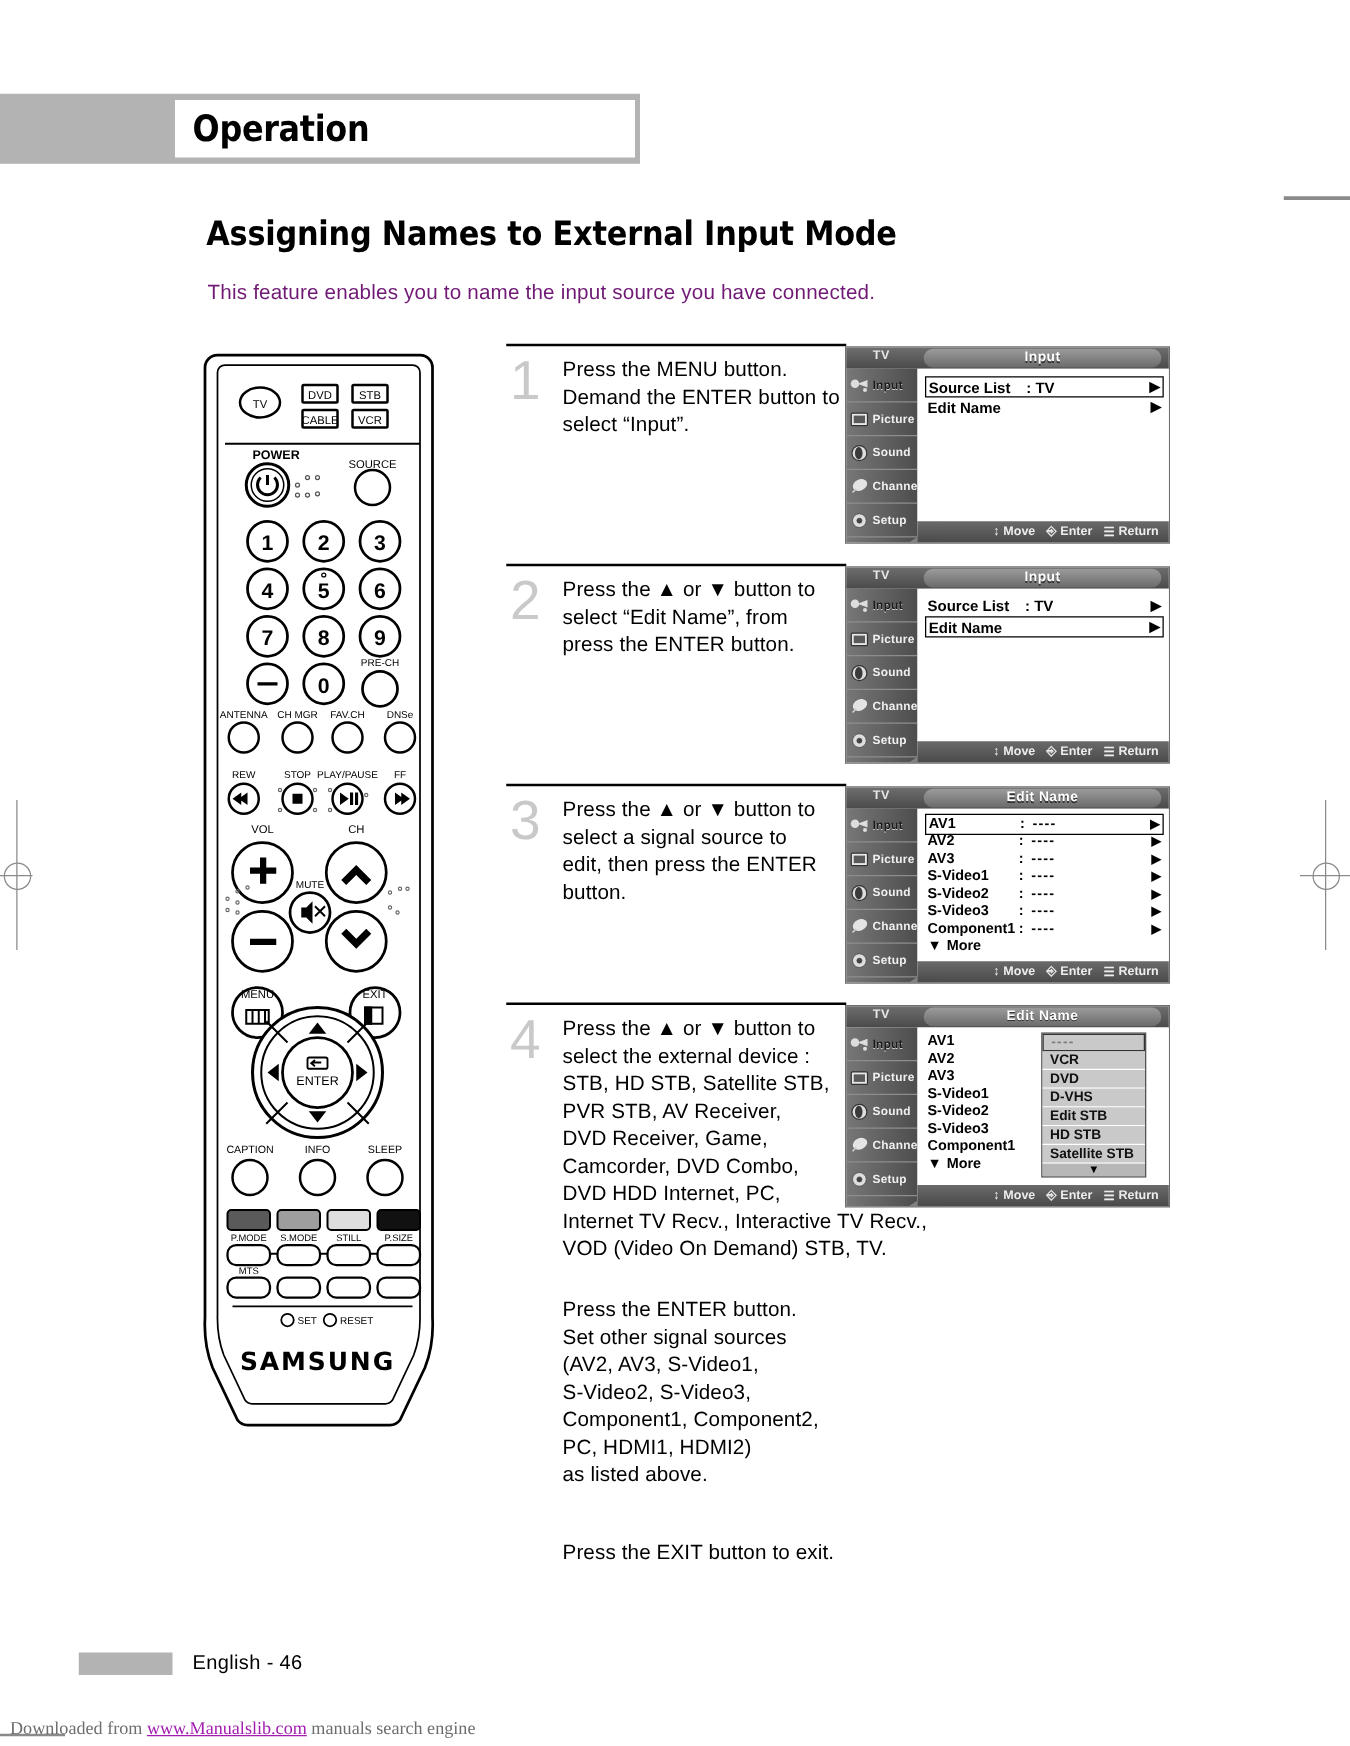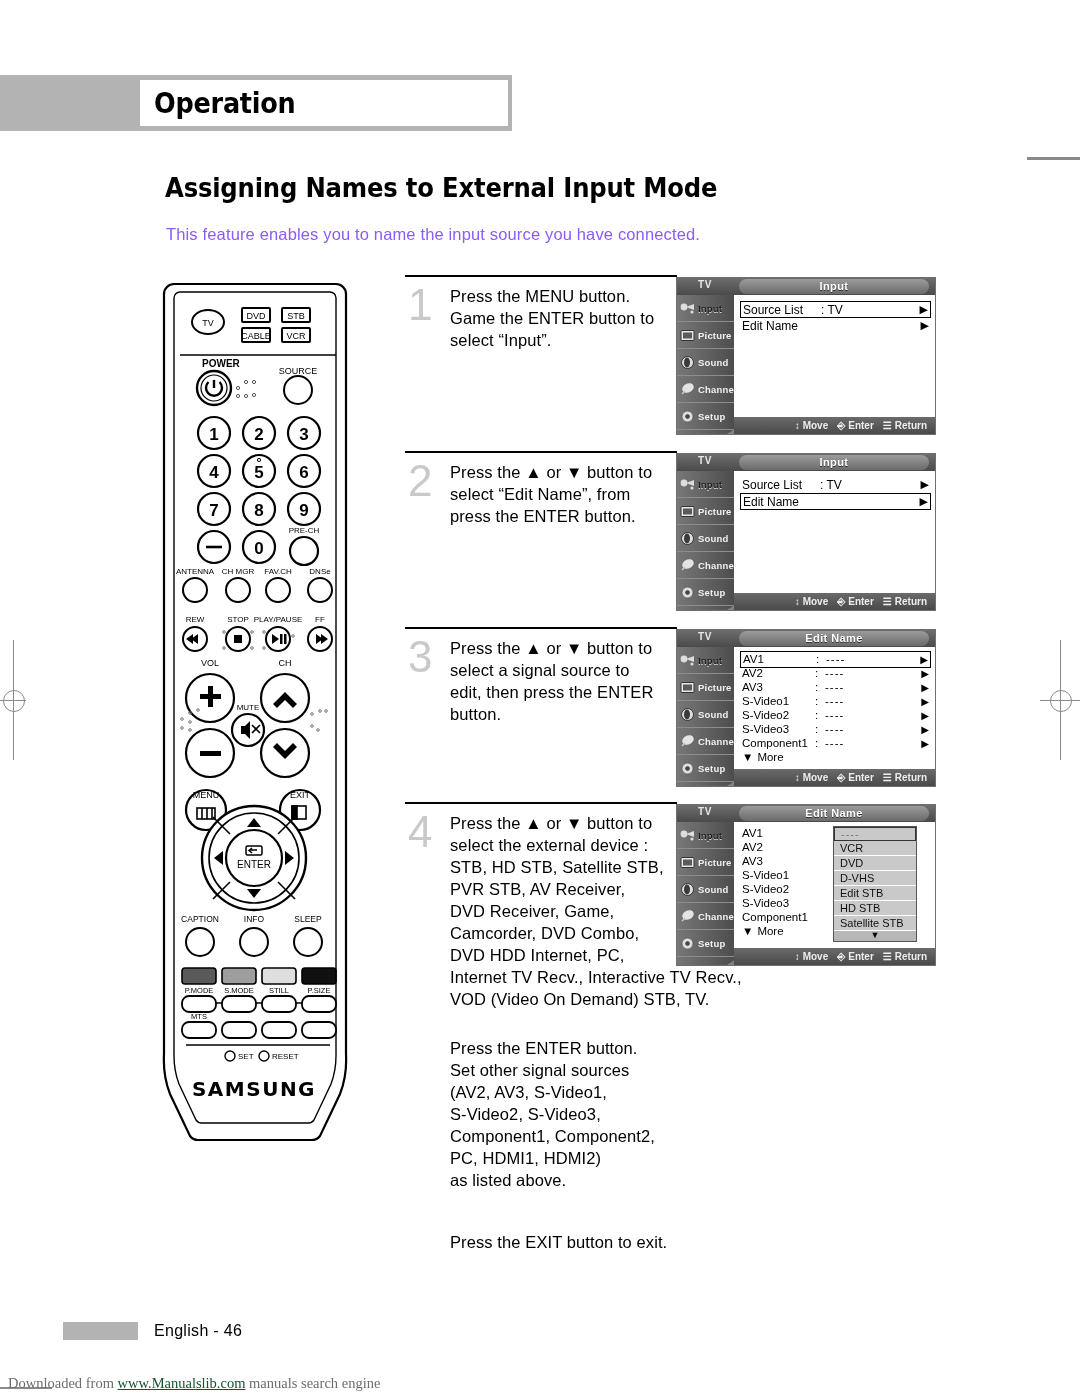--- a/index.html
+++ b/index.html
@@ -19,21 +19,21 @@
   #op-header .inner{position:absolute;left:140px;top:5px;right:4px;bottom:5px;background:#fff;
                     display:flex;align-items:center;}
   #op-header .ttl{font-family:"DejaVu Sans", sans-serif;font-weight:bold;font-size:29px;
                   letter-spacing:-.3px;padding-left:16px;color:#000;
                   transform:scaleX(.88);transform-origin:left center;}
 
   
   #page-title{position:absolute;left:165px;top:172px;font-size:27px;font-weight:bold;
               font-family:"DejaVu Sans", sans-serif;letter-spacing:-.2px;
               transform:scaleX(.9);transform-origin:left center;}
-  #intro{position:absolute;left:166px;top:225px;font-size:16.5px;letter-spacing:.15px;color:#8b5cf6;}
+  #intro{position:absolute;left:166px;top:225px;font-size:16.5px;letter-spacing:.15px;color:#701a75;}
 
   
   #remote-wrap{position:absolute;left:160px;top:270px;width:190px;height:890px;}
   svg.remote{width:190px;height:890px;display:block;}
 
   
   .step{position:absolute;left:405px;width:272px;}
   .step .rule{border-top:2.5px solid #000;width:272px;}
   .step .num{position:absolute;left:3px;top:8px;font-size:44px;color:#c9c9c9;
              font-family:"Liberation Sans",sans-serif;line-height:1;}
@@ -51,21 +51,21 @@
                   background:linear-gradient(#9b9b9b,#6b6b6b);
                   color:#fff;font-size:11px;font-weight:bold;text-align:center;line-height:15px;
                   letter-spacing:.4px;text-shadow:0 1px 0 #333;}
   .osd .side{position:absolute;left:0;top:17px;width:57px;bottom:0;
              background:linear-gradient(90deg,#777,#4d4d4d);}
   .osd .side .sit{position:relative;height:26px;border-bottom:1px solid #8d8d8d;
                   display:flex;align-items:center;gap:2px;padding-left:2px;}
   .osd .side .sit .lbl{color:#f0f0f0;font-size:9.5px;font-weight:bold;letter-spacing:.2px;}
   .osd .side .sit.sel .lbl{color:#1a1a1a;text-shadow:0 1px 0 #cfcfcf;}
   .osd .ico{width:17px;height:17px;flex:0 0 17px;}
-  .osd .pane{position:absolute;left:57px;top:17px;right:0;bottom:17px;background:#fff;}
+  .osd .pane{position:absolute;left:57px;top:17px;right:0;bottom:17px;background:#fff;font-weight:bold;}
   .osd .btmbar{position:absolute;left:57px;right:0;bottom:0;height:17px;
                background:linear-gradient(#6a6a6a,#4a4a4a);
                display:flex;align-items:center;justify-content:flex-end;gap:9px;
                padding-right:8px;color:#ededed;font-size:10px;font-weight:bold;}
   .osd .btmbar .bi{display:flex;align-items:center;gap:3px;}
   .osd .swoosh{position:absolute;left:50px;bottom:0;width:26px;height:17px;
                background:#8a8a8a;clip-path:polygon(100% 0,100% 100%,0 100%);opacity:.85;}
 
   .row{position:absolute;left:8px;right:6px;height:15px;display:flex;align-items:center;
        font-size:12px;color:#000;}
@@ -88,21 +88,21 @@
   .dd .ddi.first{background:#c9c9c9;color:#7a7a7a;letter-spacing:1px;}
   .dd .ddi.sel{border:1.6px solid #333;height:12px;line-height:12px;}
   .dd .ddmore{height:10px;background:#b7b7b7;text-align:center;font-size:9px;line-height:9px;}
 
   
   #footer{position:absolute;left:63px;top:1322px;display:flex;align-items:center;gap:16px;}
   #footer .blk{width:75px;height:18px;background:#b3b3b3;}
   #footer .pg{font-size:16px;letter-spacing:.3px;}
   #dl{position:absolute;left:8px;top:1375px;font-family:"Liberation Serif", serif;
       font-size:14.5px;color:#6d6d6d;}
-  #dl a{color:#14532d;}
+  #dl a{color:#a21caf;}
 </style>
 </head>
 <body>
 
 <div class="regmark" style="left:0;top:640;width:26px;height:120px;top:640px;">
   <div class="vline"></div>
   <div class="hline"></div>
   <div class="circ"></div>
 </div>
 <div class="regmark" style="left:1040px;top:640px;width:40px;height:120px;">
@@ -352,21 +352,21 @@
   </g>
   <text x="94" y="826" font-family="DejaVu Sans, sans-serif" font-weight="bold" font-size="20" text-anchor="middle" letter-spacing="1.5">SAMSUNG</text>
 </svg>
 </div>
 
 <div class="step" style="top:275px;">
   <div class="rule"></div>
   <div class="num">1</div>
   <div class="body">
     <div>Press the MENU button.</div>
-    <div>Game the ENTER button to</div>
+    <div>Demand the ENTER button to</div>
     <div>select “Input”.</div>
   </div>
 </div>
 
 <div class="step" style="top:451px;">
   <div class="rule"></div>
   <div class="num">2</div>
   <div class="body">
     <div>Press the ▲ or ▼ button to</div>
     <div>select “Edit Name”, from</div>

